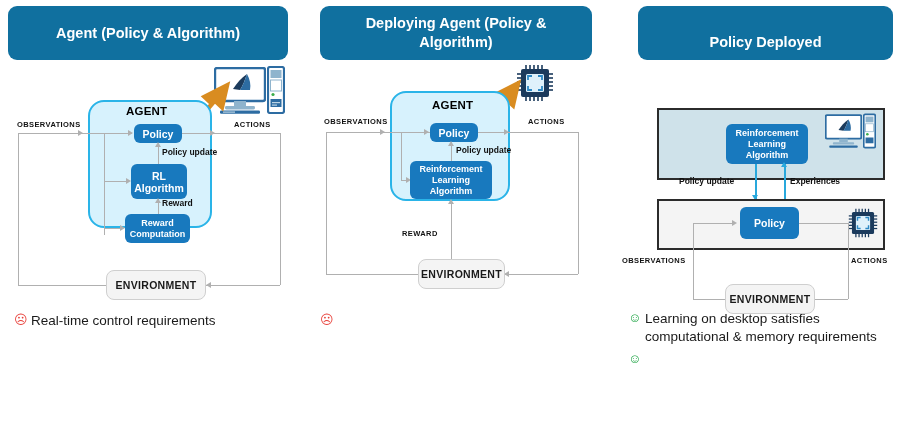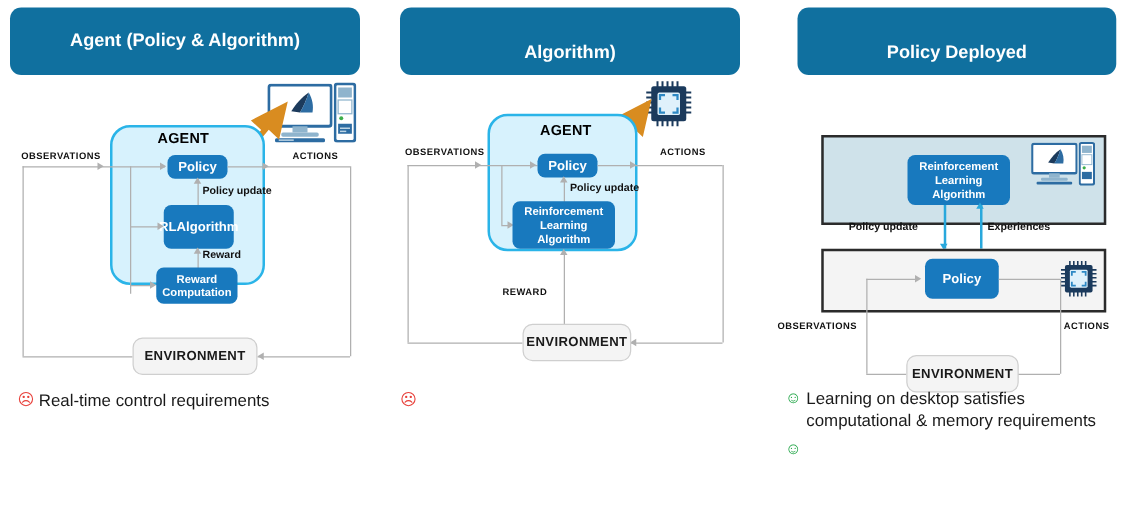--- a/index.html
+++ b/index.html
@@ -216,21 +216,21 @@
 
       <div class="ln ln-h" style="left:182px; top:71px; width:98px;"></div>
       <div class="arrow-r" style="left:210px; top:67.5px;"></div>
 
       <div class="ln ln-v" style="left:104px; top:71px; height:102px;"></div>
 
       <div class="ln ln-v" style="left:158px; top:81px; height:33px;"></div>
       <div class="arrow-u" style="left:154.5px; top:80px;"></div>
       <div class="mix-label" style="left:162px; top:85px;">Policy update</div>
 
-      <div class="blue-box" style="left:131px; top:102px; width:56px; height:35px; flex-direction:row;">
+      <div class="blue-box" style="left:131px; top:102px; width:56px; height:35px; flex-direction:column;">
         <span>RL</span>
         <span>Algorithm</span>
       </div>
       <div class="ln ln-h" style="left:104px; top:119px; width:24px;"></div>
       <div class="arrow-r" style="left:126px; top:115.5px;"></div>
 
       <div class="ln ln-v" style="left:158px; top:137px; height:17px;"></div>
       <div class="arrow-u" style="left:154.5px; top:136px;"></div>
       <div class="mix-label" style="left:162px; top:136px;">Reward</div>
 
@@ -256,21 +256,21 @@
         <span class="face sad">☹</span>
         <span>Real-time control requirements</span>
       </div>
     </div>
   </div>
 
   <div class="panel" id="panel-2">
 
     <div class="header-pill">
       <span>
-        <br>
+        <span>Deploying Agent (Policy &amp;</span><br>
         <span>Algorithm)</span>
       </span>
     </div>
 
     <div class="diagram">
 
       <div class="icon-wrap" style="left:198px; top:2px;">
         <svg width="38" height="38" viewBox="0 0 38 38">
           <g stroke="#1b3a5c" stroke-width="1.6">
             <line x1="10" y1="1" x2="10" y2="6"></line>

